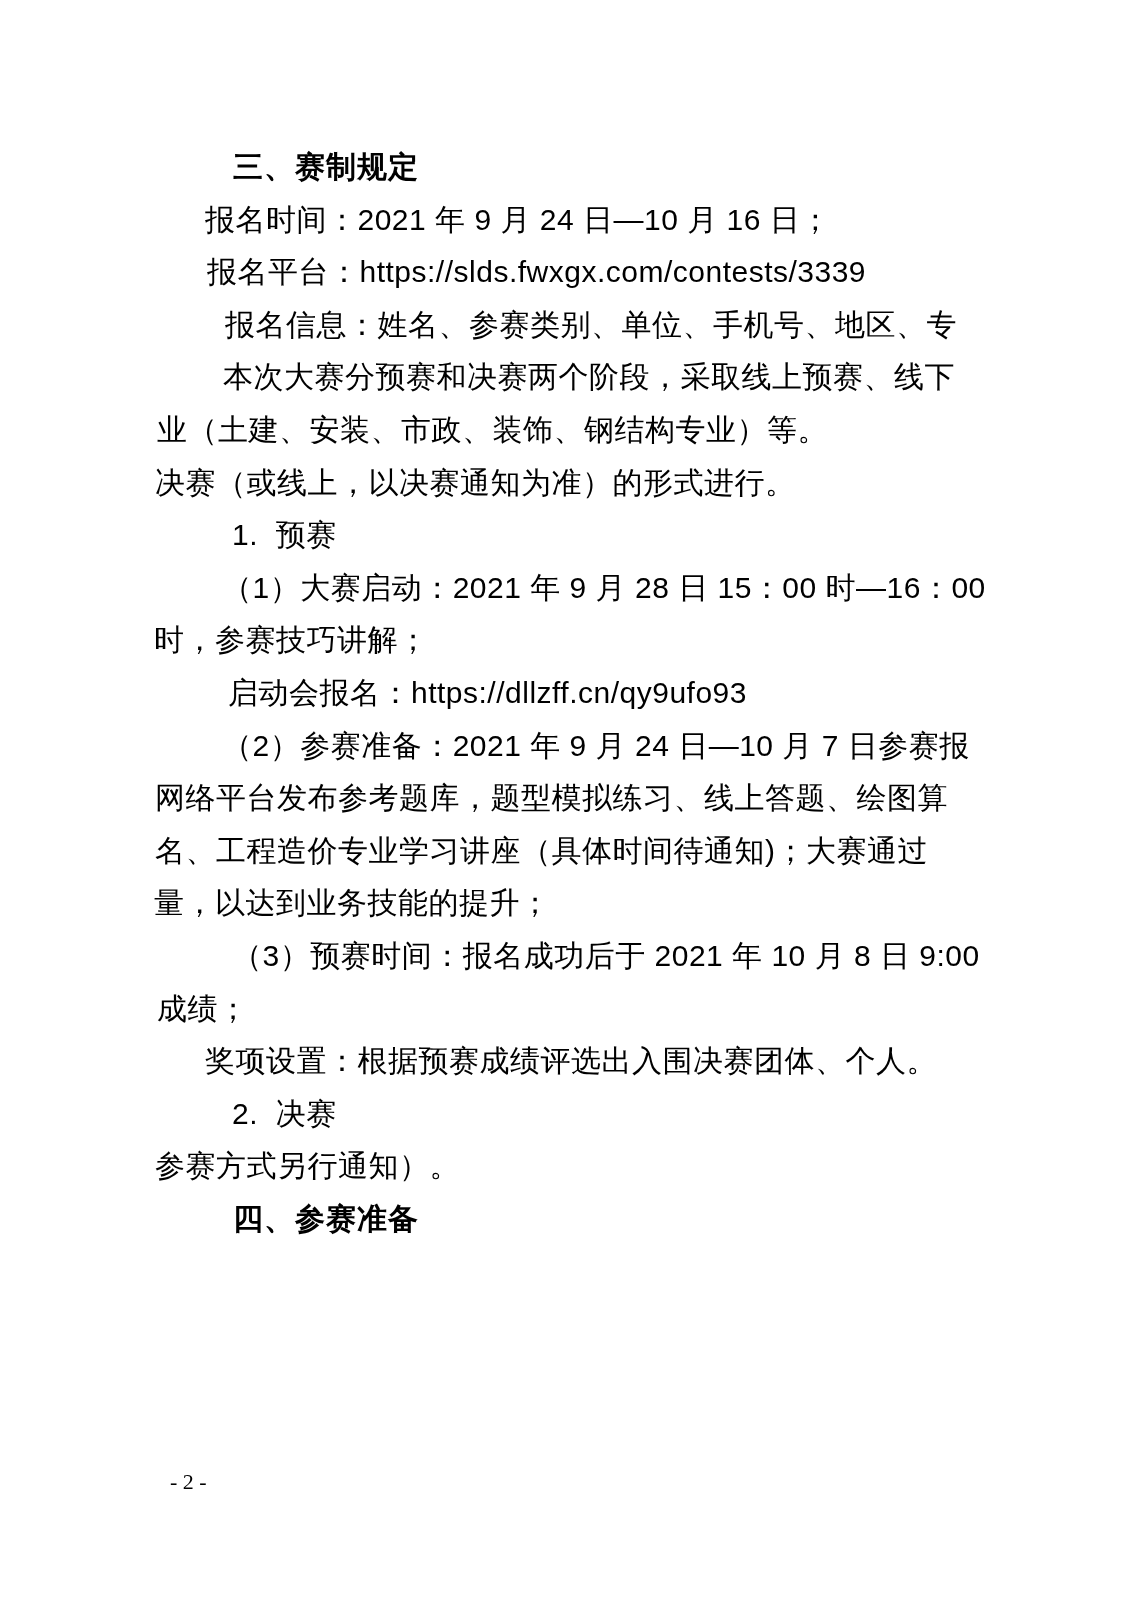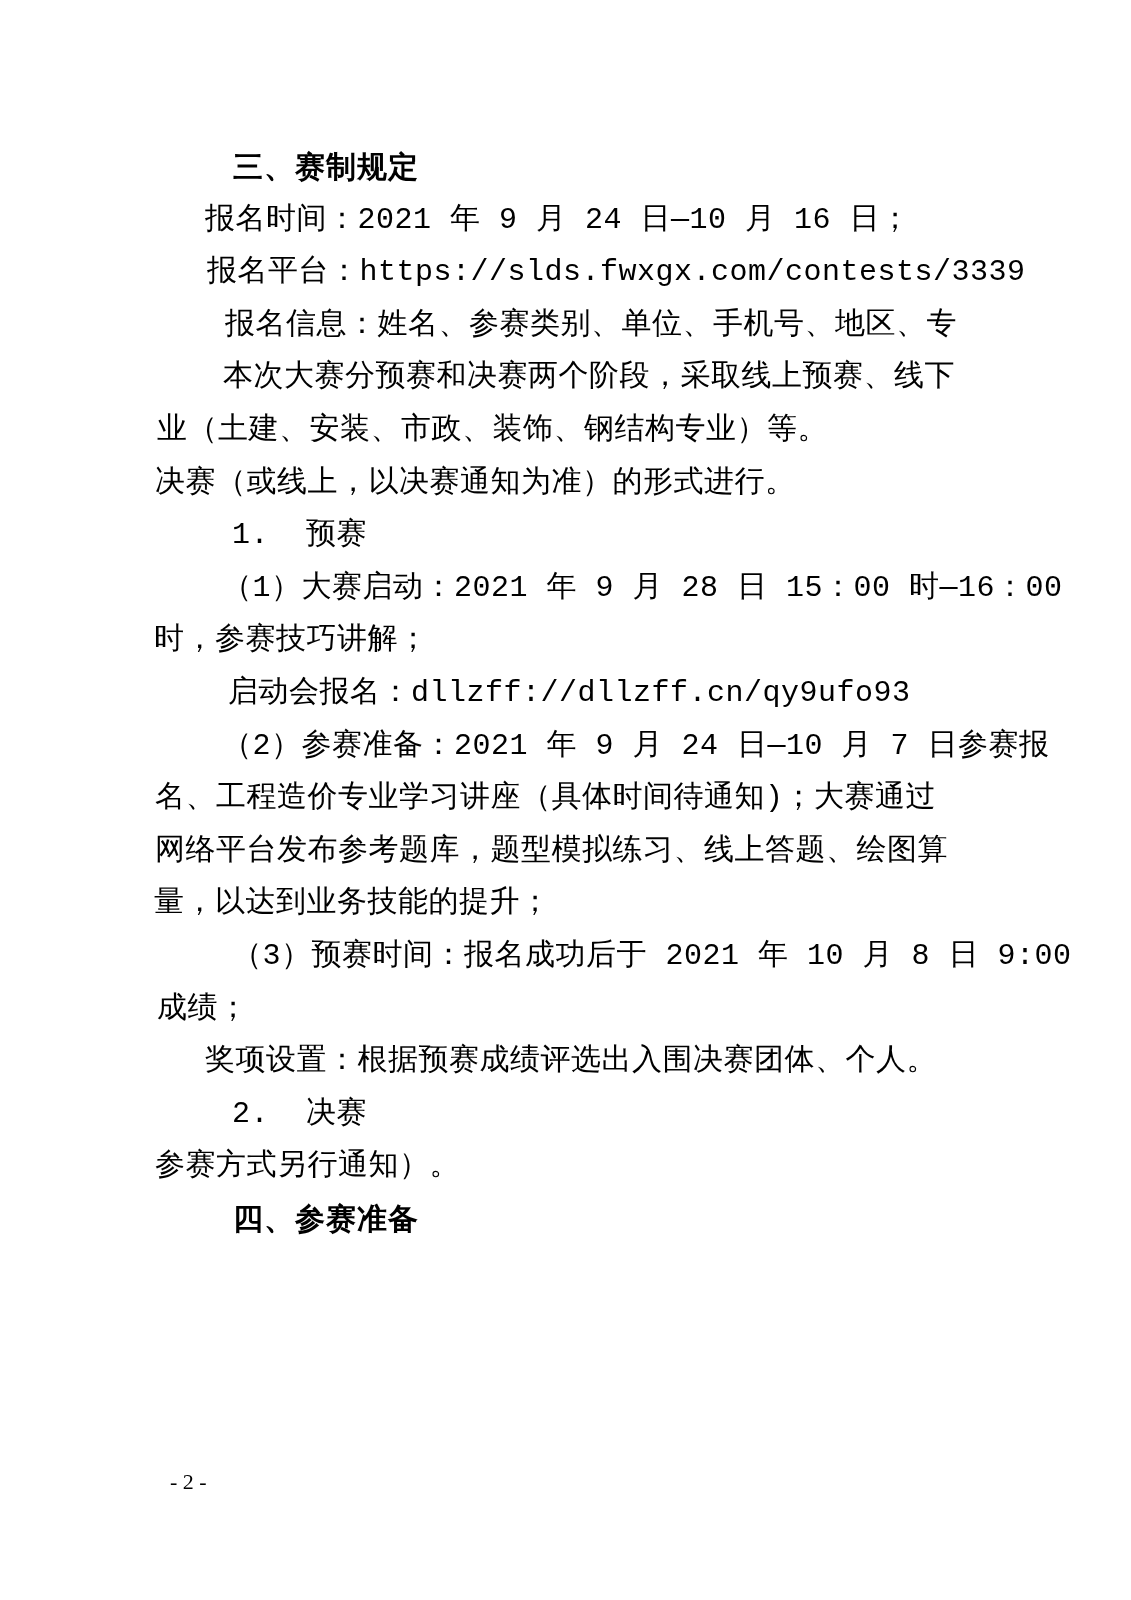--- a/index.html
+++ b/index.html
@@ -18,21 +18,21 @@
     left: 154px;
     top: 141px;
     width: 810px;
   }
   .ln {
     font-size: 30px;
     line-height: 52.6px;
     height: 52.6px;
     white-space: pre;
     letter-spacing: 0.5px;
-    font-family: Liberation Mono, monospace;
+    font-family: Liberation Sans, sans-serif;
   }
   .hd {
     font-weight: bold;
     font-family: "Liberation Sans", sans-serif;
     letter-spacing: 1px;
   }
   .pagenum {
     position: absolute;
     left: 170px;
     top: 1468px;
@@ -50,24 +50,24 @@
     <div class="ln hd" style="padding-left:79px">三、赛制规定</div>
     <div class="ln" style="padding-left:51px">报名时间：2021 年 9 月 24 日—10 月 16 日；</div>
     <div class="ln" style="padding-left:53px">报名平台：https://slds.fwxgx.com/contests/3339</div>
     <div class="ln" style="padding-left:71px">报名信息：姓名、参赛类别、单位、手机号、地区、专</div>
     <div class="ln" style="padding-left:69px">本次大赛分预赛和决赛两个阶段，采取线上预赛、线下</div>
     <div class="ln" style="padding-left:3px">业（土建、安装、市政、装饰、钢结构专业）等。</div>
     <div class="ln" style="padding-left:1px">决赛（或线上，以决赛通知为准）的形式进行。</div>
     <div class="ln" style="padding-left:78px">1.  预赛</div>
     <div class="ln" style="padding-left:68px">（1）大赛启动：2021 年 9 月 28 日 15：00 时—16：00</div>
     <div class="ln" style="padding-left:0px">时，参赛技巧讲解；</div>
-    <div class="ln" style="padding-left:74px">启动会报名：dllzff://dllzff.cn/qy9ufo93</div>
+    <div class="ln" style="padding-left:74px">启动会报名：https://dllzff.cn/qy9ufo93</div>
     <div class="ln" style="padding-left:68px">（2）参赛准备：2021 年 9 月 24 日—10 月 7 日参赛报</div>
+    <div class="ln" style="padding-left:1px">网络平台发布参考题库，题型模拟练习、线上答题、绘图算</div>
     <div class="ln" style="padding-left:1px">名、工程造价专业学习讲座（具体时间待通知)；大赛通过</div>
-    <div class="ln" style="padding-left:1px">网络平台发布参考题库，题型模拟练习、线上答题、绘图算</div>
     <div class="ln" style="padding-left:0px">量，以达到业务技能的提升；</div>
     <div class="ln" style="padding-left:78px">（3）预赛时间：报名成功后于 2021 年 10 月 8 日 9:00</div>
     <div class="ln" style="padding-left:3px">成绩；</div>
     <div class="ln" style="padding-left:51px">奖项设置：根据预赛成绩评选出入围决赛团体、个人。</div>
     <div class="ln" style="padding-left:78px">2.  决赛</div>
     <div class="ln" style="padding-left:1px">参赛方式另行通知）。</div>
     <div class="ln hd" style="padding-left:79px">四、参赛准备</div>
   </div>
   <div class="pagenum">- 2 -</div>
 </div>

